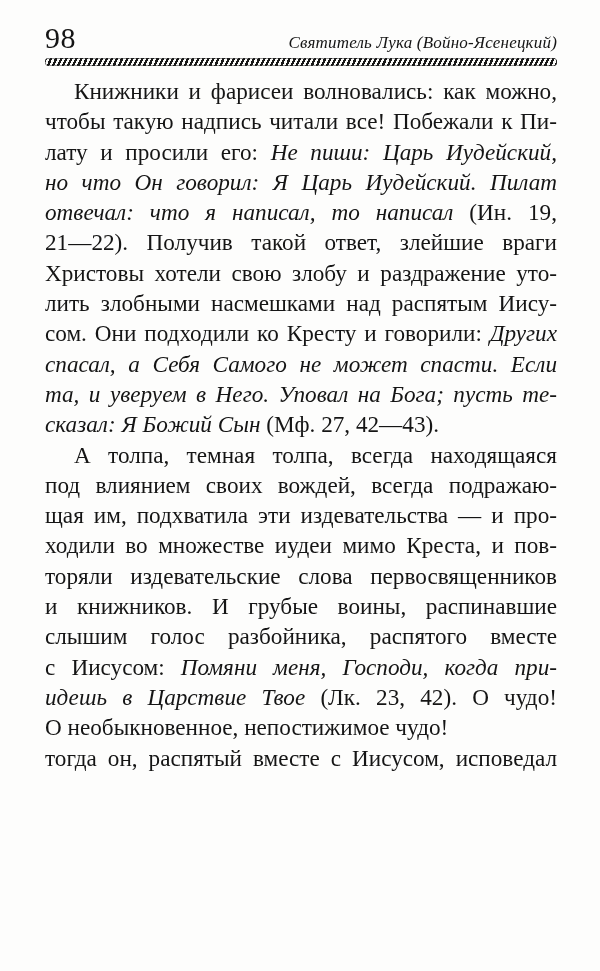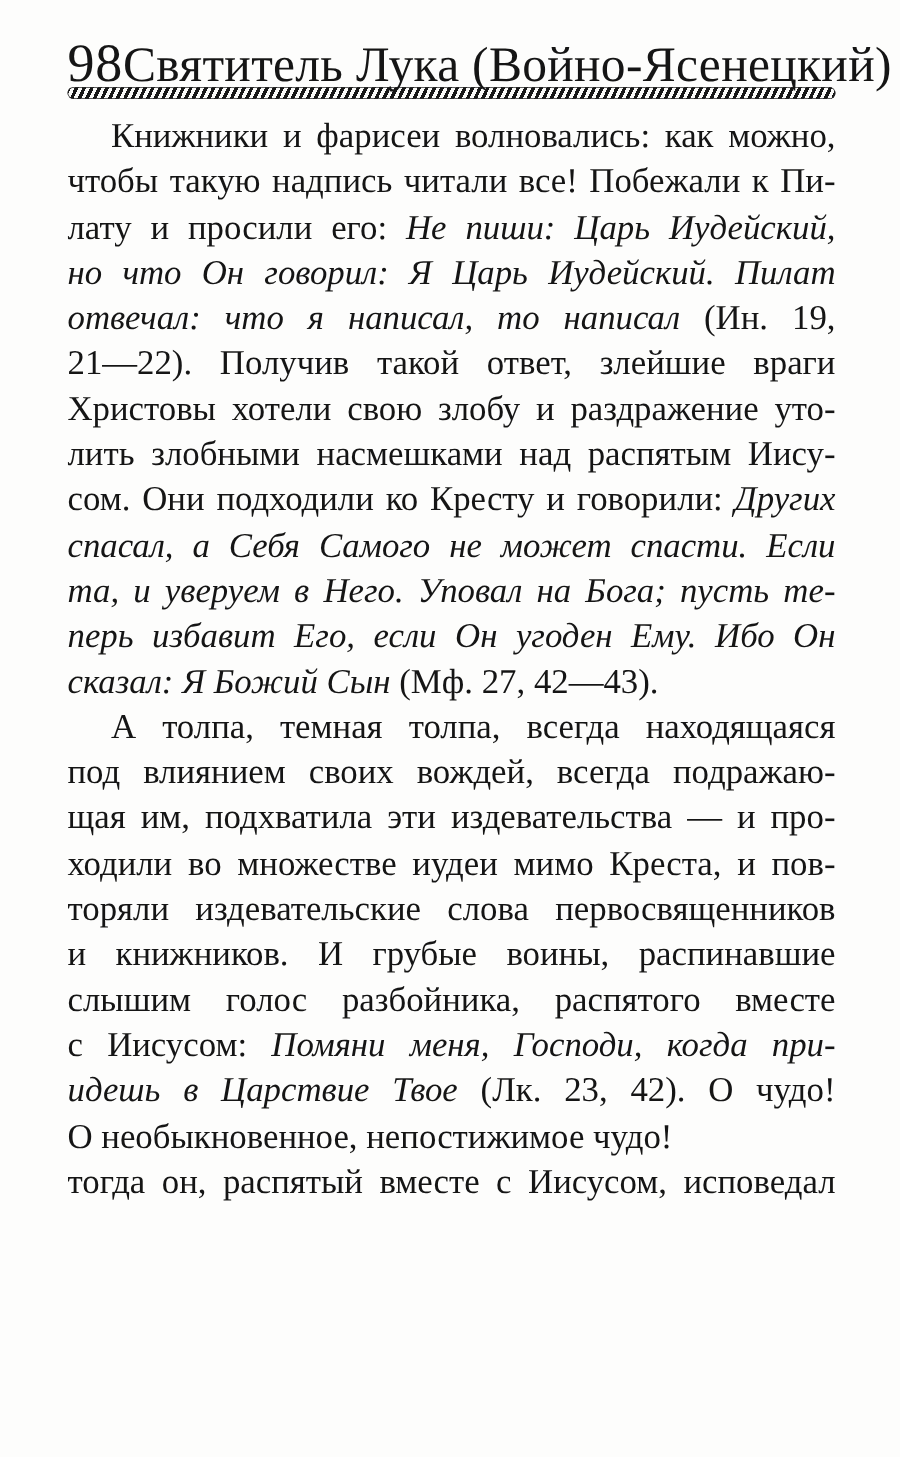--- a/index.html
+++ b/index.html
@@ -13,25 +13,26 @@
   .page { padding: 0 43px 0 45px; }
 
   header.running-head {
     display: flex;
     justify-content: space-between;
     align-items: baseline;
     padding-top: 21px;
     height: 34px;
   }
   .pagenum {
-    font-size: 36px;
+    font-size: 30px;
     letter-spacing: 0.5px;
   }
   .running-title {
-    font-size: 33px;
+    font-style: italic;
+    font-size: 17px;
     letter-spacing: 0.2px;
     white-space: nowrap;
   }
 
   .rope-rule {
     height: 8px;
     margin-top: 3px;
     border-radius: 4px;
     background: repeating-linear-gradient(
       115deg,
@@ -72,21 +73,20 @@
       <div class="line"><span class="ro">чтобы такую надпись читали все! Побежали к Пи-</span></div>
       <div class="line"><span class="ro">лату и просили его: </span><span class="it">Не пиши: Царь Иудейский,</span></div>
       <div class="line"><span class="it">но что Он говорил: Я Царь Иудейский. Пилат</span></div>
       <div class="line"><span class="it">отвечал: что я написал, то написал</span><span class="ro"> (Ин. 19,</span></div>
       <div class="line"><span class="ro">21—22). Получив такой ответ, злейшие враги</span></div>
       <div class="line"><span class="ro">Христовы хотели свою злобу и раздражение уто-</span></div>
       <div class="line"><span class="ro">лить злобными насмешками над распятым Иису-</span></div>
       <div class="line"><span class="ro">сом. Они подходили ко Кресту и говорили: </span><span class="it">Других</span></div>
       <div class="line"><span class="it">спасал, а Себя Самого не может спасти. Если</span></div>
       <div class="line"><span class="it">та, и уверуем в Него. Уповал на Бога; пусть те-</span></div>
-      <div class="line"><span class="it">перь избавит Его, если Он угоден Ему. Ибо Он</span></div>
       <div class="line last"><span class="it">сказал: Я Божий Сын</span><span class="ro"> (Мф. 27, 42—43).</span></div>
       <div class="line indent"><span class="ro">А толпа, темная толпа, всегда находящаяся</span></div>
       <div class="line"><span class="ro">под влиянием своих вождей, всегда подражаю-</span></div>
       <div class="line"><span class="ro">щая им, подхватила эти издевательства — и про-</span></div>
       <div class="line"><span class="ro">ходили во множестве иудеи мимо Креста, и пов-</span></div>
       <div class="line"><span class="ro">торяли издевательские слова первосвященников</span></div>
       <div class="line"><span class="ro">и книжников. И грубые воины, распинавшие</span></div>
       <div class="line"><span class="ro">слышим голос разбойника, распятого вместе</span></div>
       <div class="line"><span class="ro">с Иисусом: </span><span class="it">Помяни меня, Господи, когда при-</span></div>
       <div class="line"><span class="it">идешь в Царствие Твое</span><span class="ro"> (Лк. 23, 42). О чудо!</span></div>

